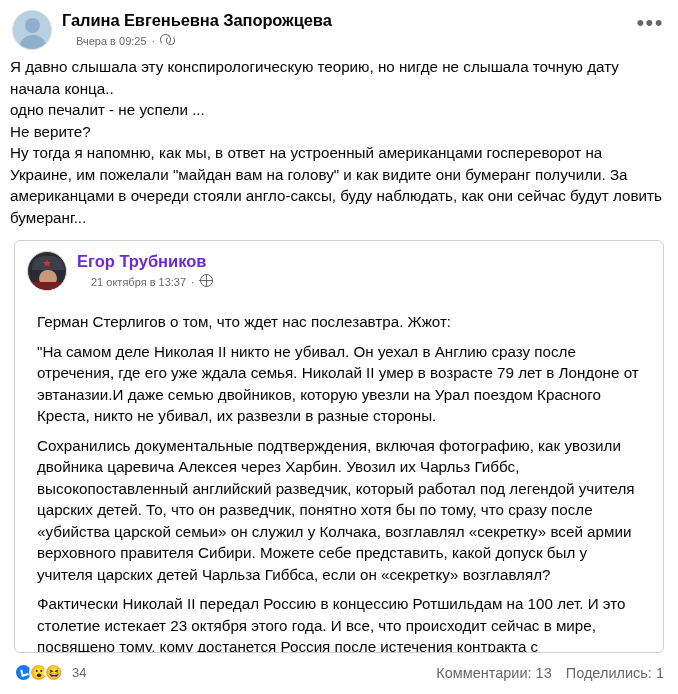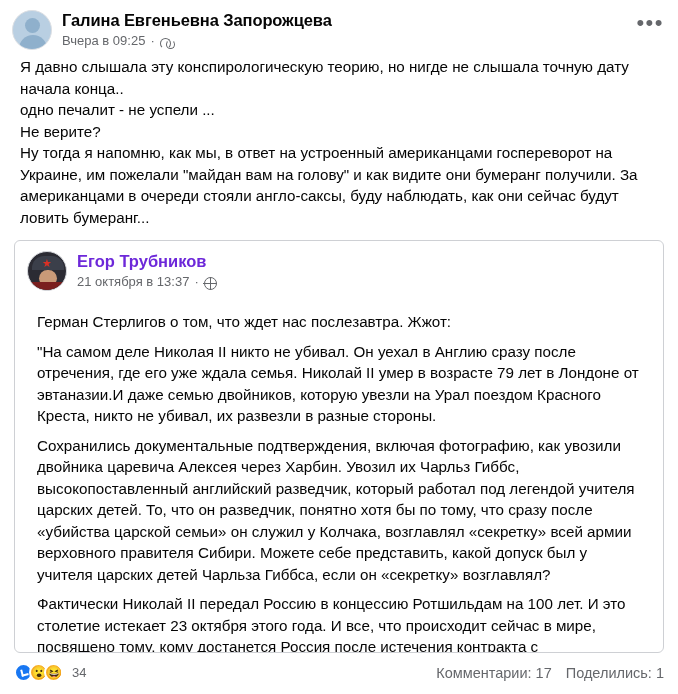--- a/index.html
+++ b/index.html
@@ -62,26 +62,27 @@
   }
   .author-name {
     font-size: 16.5px;
     font-weight: bold;
     color: #050505;
     line-height: 20px;
     letter-spacing: -0.1px;
   }
   .meta-row {
     display: flex;
-    align-items: flex-end;
+    align-items: flex-start;
     gap: 5px;
     margin-top: 3px;
     color: #65676b;
-    font-size: 13px;
+    font-size: 11px;
     line-height: 16px;
+    margin-left: 14px;
   }
   .meta-sep { color: #65676b; }
   .icon-friends {
     display: inline-block;
     width: 14px; height: 12px;
     position: relative;
   }
   .icon-friends::before {
     content: "";
     position: absolute;
@@ -127,21 +128,21 @@
     font-size: 22px;
     line-height: 18px;
     letter-spacing: 1.5px;
     padding: 4px 2px 0 8px;
     cursor: pointer;
     user-select: none;
   }
 
   
   .post-body {
-    padding: 2px 14px 0 20px;
+    padding: 2px 14px 0 10px;
     font-size: 15.2px;
     line-height: 21.5px;
     color: #050505;
   }
   .post-body p {
     margin: 0;
   }
 
   
   .shared-card {
@@ -333,18 +334,18 @@
   <div class="post-footer">
     <div class="reactions">
       <span class="reaction-icons">
         <span class="r-icon r-like"></span>
         <span class="r-icon r-wow">😮</span>
         <span class="r-icon r-haha">😆</span>
       </span>
       <span class="react-count">34</span>
     </div>
     <div class="footer-right">
-      <span>Комментарии: 17</span>
+      <span>Комментарии: 13</span>
       <span>Поделились: 1</span>
     </div>
   </div>
 
 </div>
 
 </body></html>

